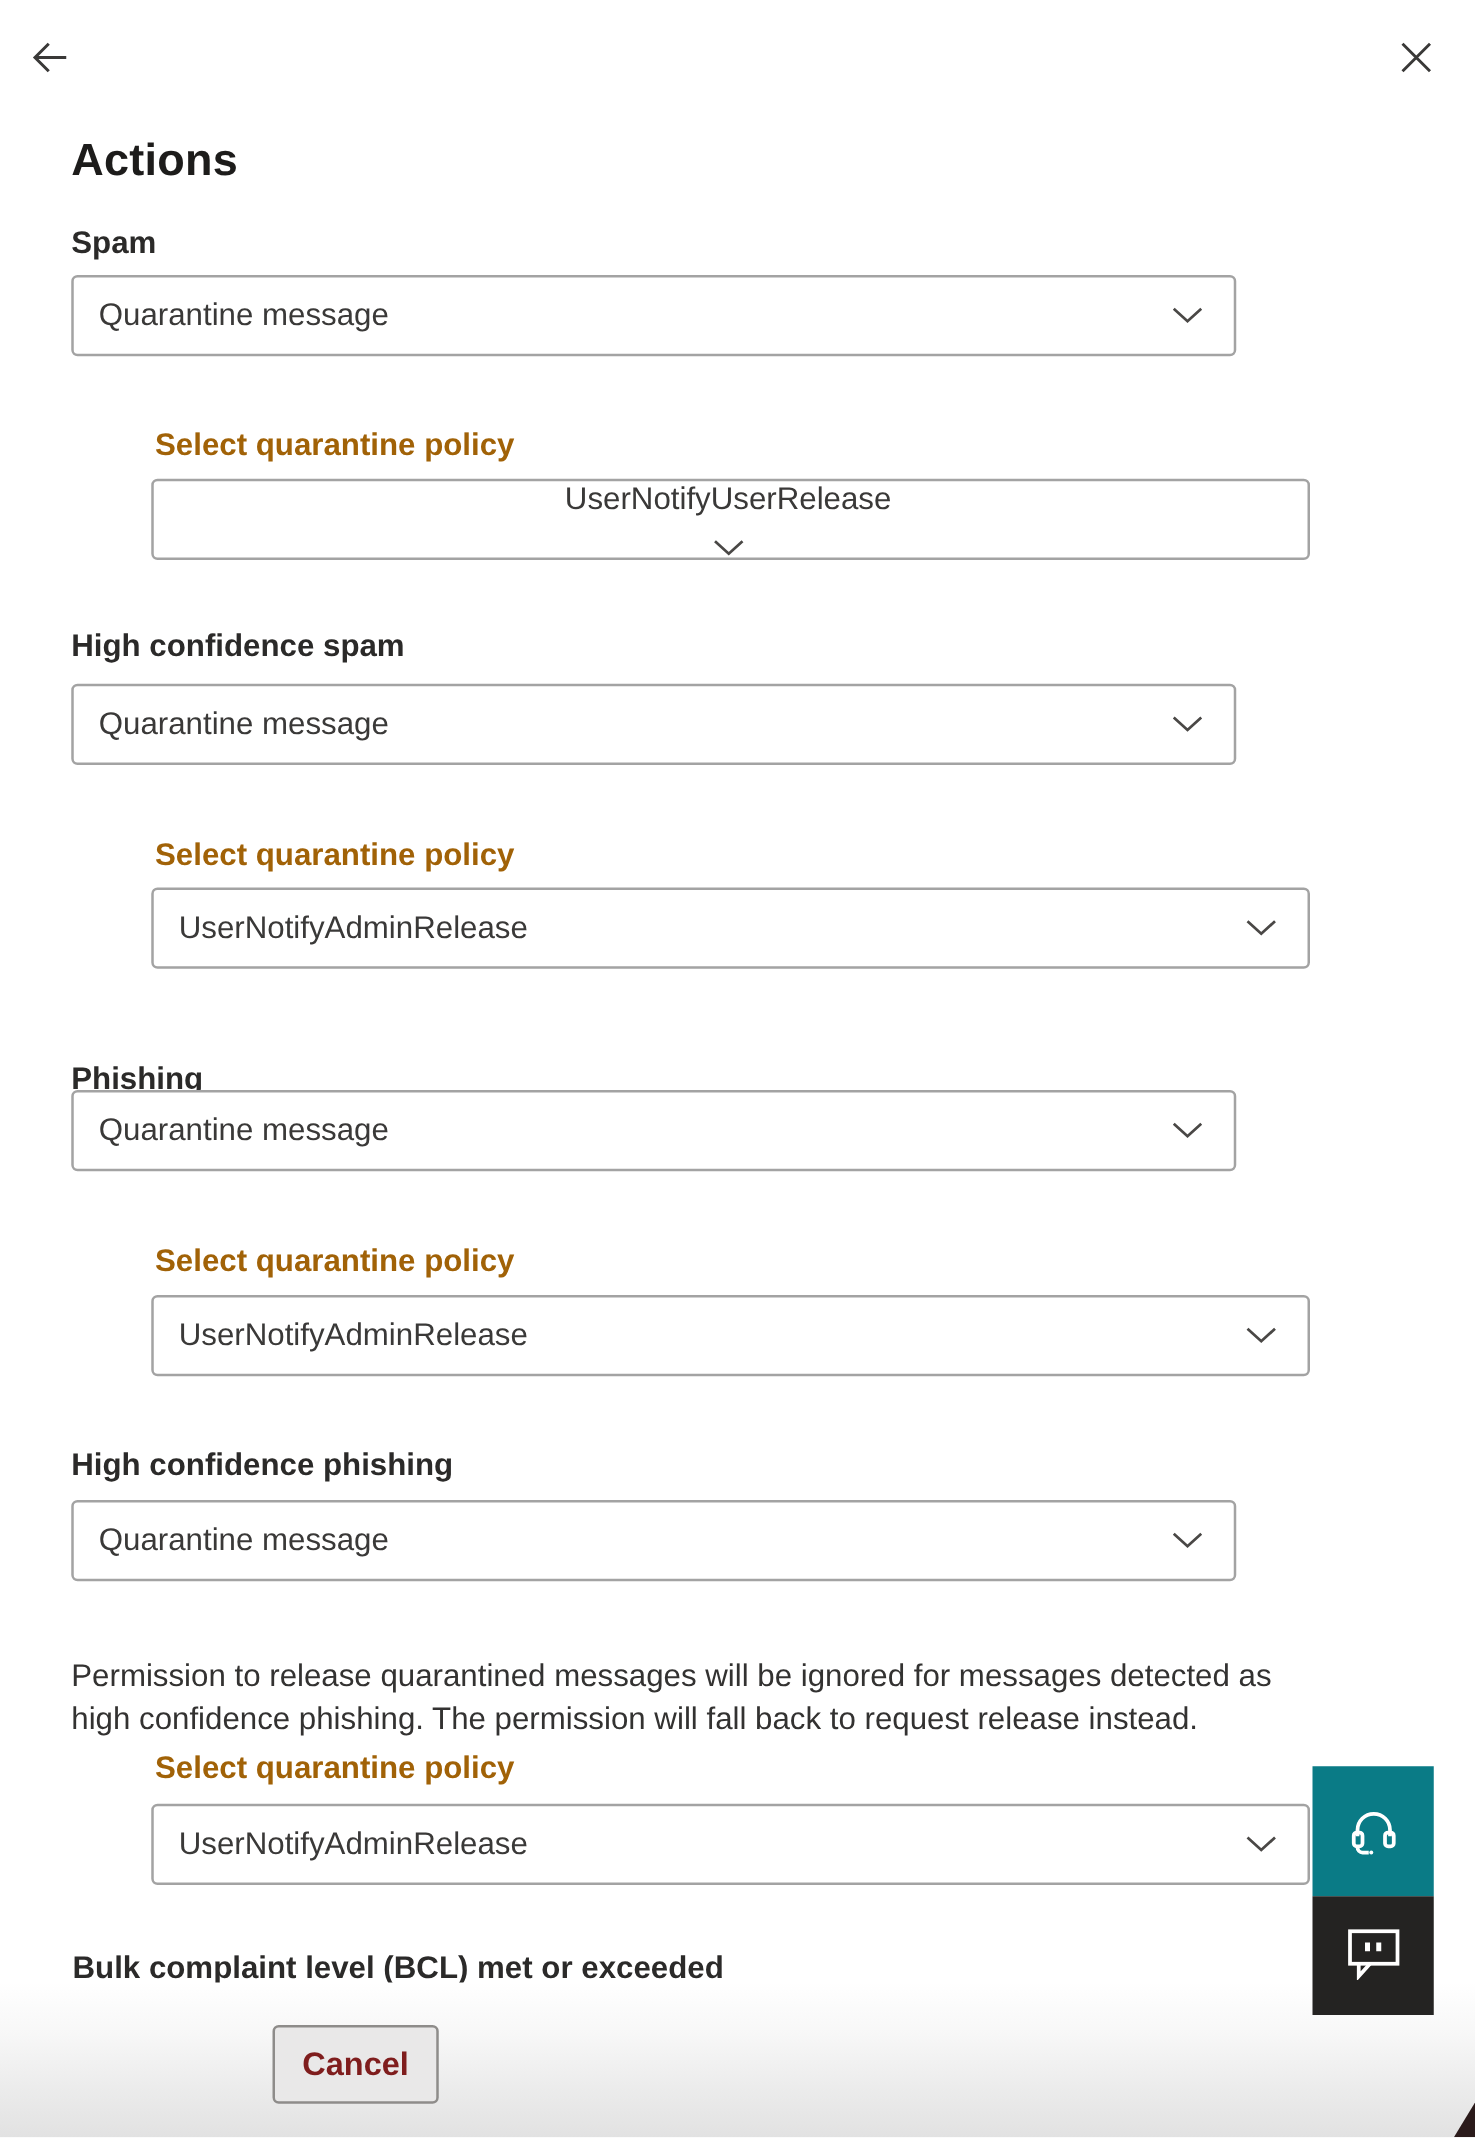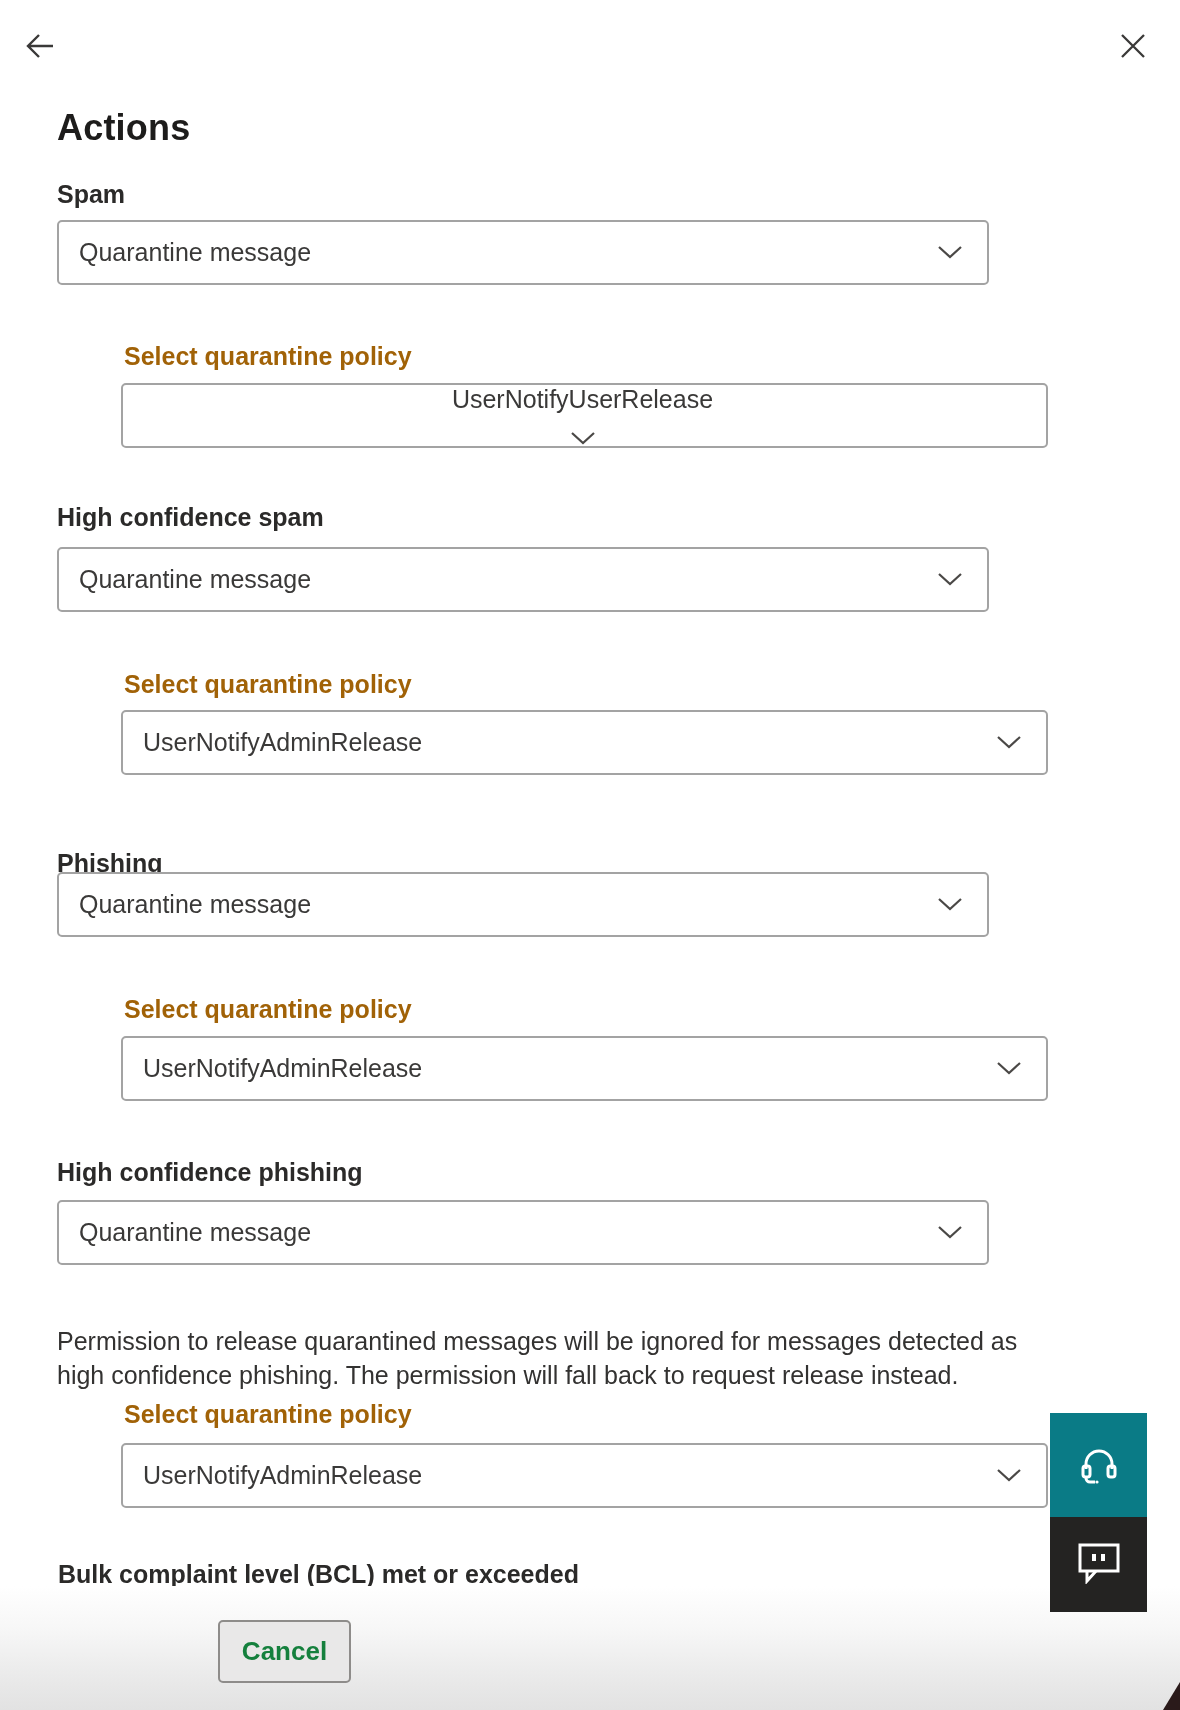--- a/index.html
+++ b/index.html
@@ -22,21 +22,21 @@
   .note{font-size:25px;color:#333231;line-height:34px;width:980px;margin-top:16px;}
   .footer-grad{
     left:0;top:1586px;width:1180px;height:124px;
     background:linear-gradient(180deg,#ffffff 0%,#f7f7f7 34%,#ebebeb 70%,#e2e2e2 100%);
   }
   .btn{
     position:absolute;height:63px;border-radius:5px;font-family:"Liberation Sans",sans-serif;
     font-size:26px;font-weight:700;cursor:pointer;box-sizing:border-box;
   }
   .btn-primary{border:none;color:#ffffff;}
-  .btn-secondary{border:2px solid #8e8c8a;color:#15803d;}
+  .btn-secondary{border:2px solid #8e8c8a;color:#7f1d1d;}
   .side-btn{
     position:absolute;left:1050px;width:97px;border:none;cursor:pointer;
     display:flex;align-items:center;justify-content:center;
   }
   .cursor-frag{
     left:1163px;top:1682px;width:17px;height:28px;background:#2a1a1a;
     clip-path:polygon(100% 0,100% 100%,0 100%);
   }
 </style>
 </head>

